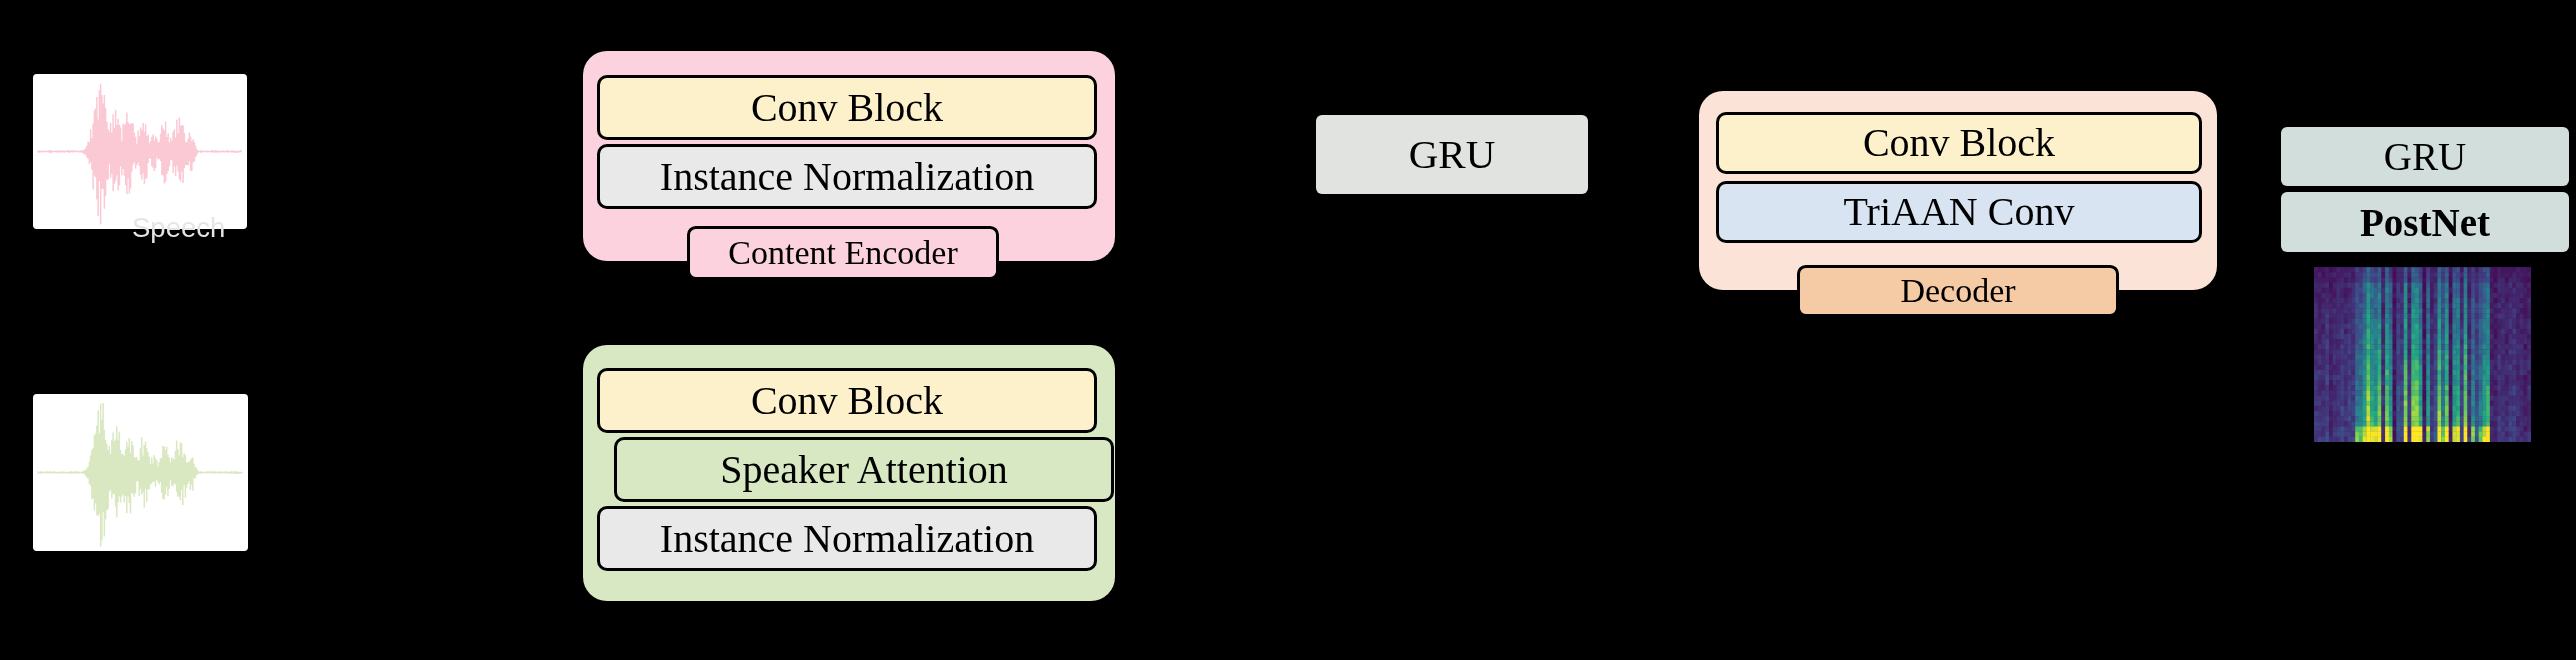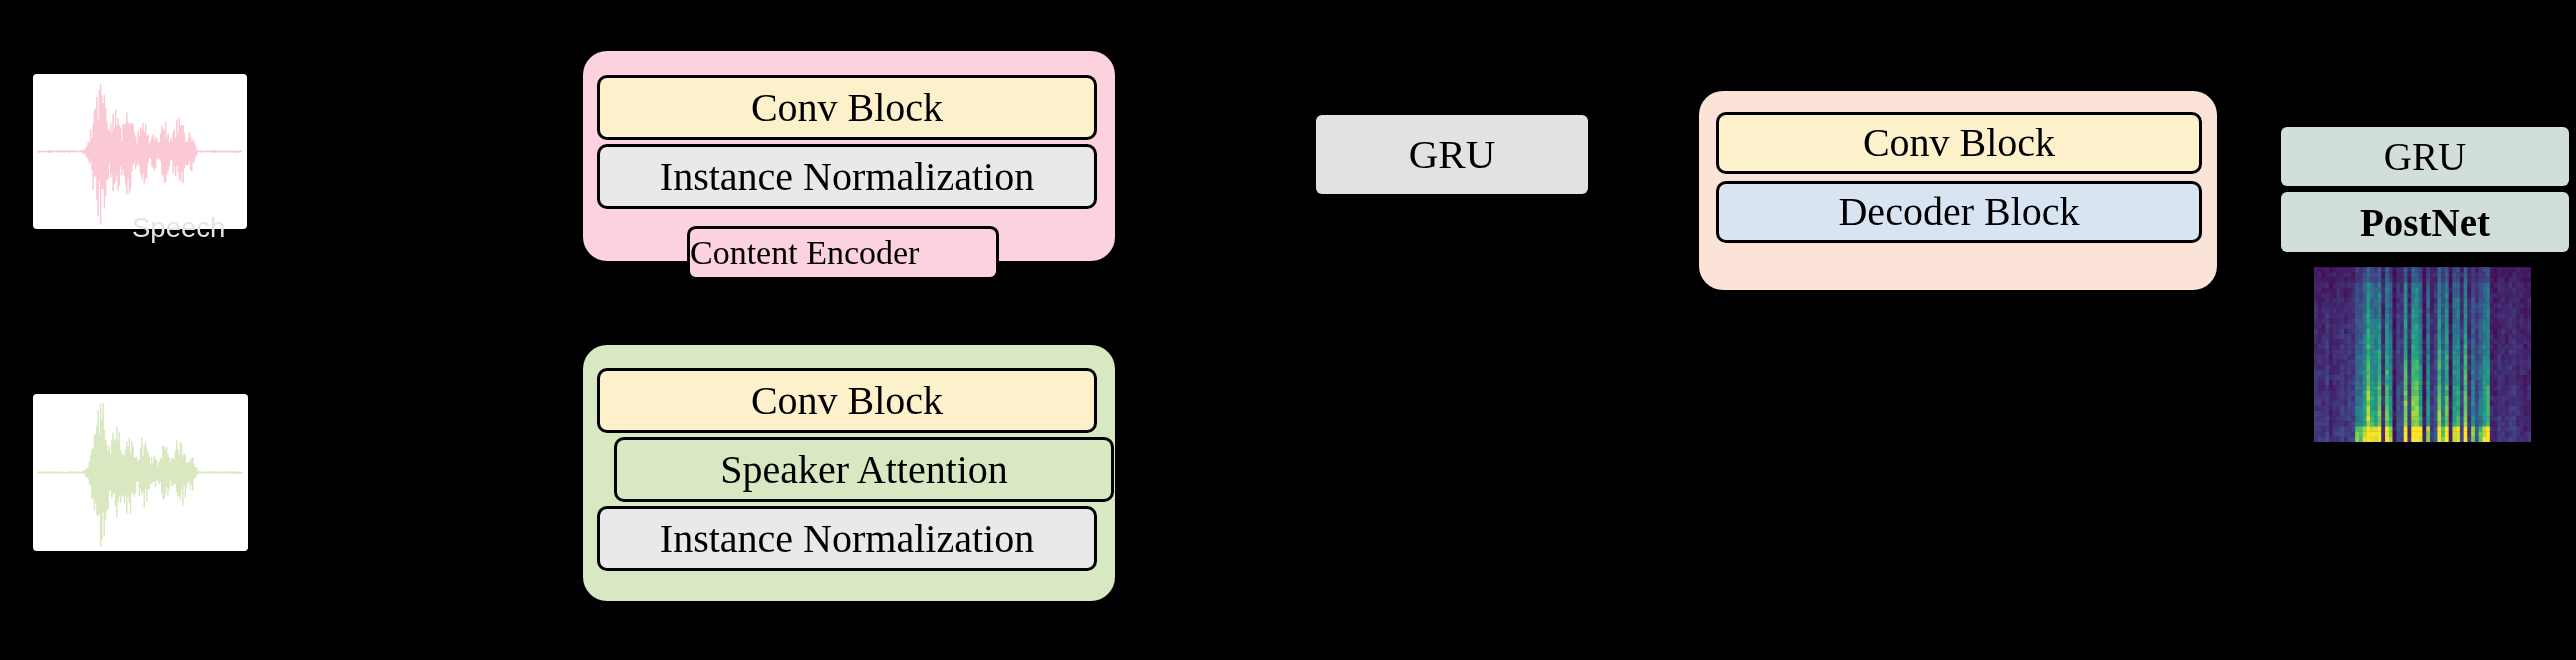--- a/index.html
+++ b/index.html
@@ -11,21 +11,21 @@
   .wavecard{background:#fff;border-radius:3.7px;}
   .container{border-radius:24px;}
   .row{
     border:3.7px solid #000;border-radius:10px;
     display:flex;align-items:center;justify-content:center;
     font-size:40px;line-height:1;
   }
   .row.noborder{border:none;border-radius:6px;}
   .taglabel{
     border:3.7px solid #000;border-radius:8.7px;
-    display:flex;align-items:center;
+    display:flex;align-items:center;justify-content:center;
     font-size:34px;line-height:1;
   }
   .midrow{font-size:41px;}
   .rightrow{font-size:39px;}
   .hidden-label{
     color:#e5e5e5;font-size:27.5px;line-height:1;white-space:nowrap;
     font-family:Liberation Sans, sans-serif;
   }
   svg{display:block;}
 </style>
@@ -72,21 +72,24 @@
 
   <div class="abs row noborder midrow" style="left: 1316px; top: 115px; width: 272px; height: 79px; background-color: rgb(224, 227, 223);">
     <span>GRU</span>
   </div>
 
   <div class="abs container" style="left: 1699px; top: 91px; width: 518px; height: 199px; background-color: rgb(251, 228, 215);"></div>
   <div class="abs row" style="left: 1716px; top: 112px; width: 486px; height: 62px; background-color: rgb(252, 241, 203);">
     <span>Conv Block</span>
   </div>
   <div class="abs row" style="left: 1716px; top: 181px; width: 486px; height: 62px; background-color: rgb(217, 228, 242);">
-    <span>Decoder Block</span>
+    <span>TriAAN Conv</span>
+  </div>
+  <div class="abs taglabel" style="left: 1797px; top: 265px; width: 322px; height: 52px; background-color: rgb(245, 203, 165);">
+    <span>Decoder</span>
   </div>
 
   <div class="abs row noborder rightrow" style="left: 2281px; top: 127px; width: 288px; height: 59px; background-color: rgb(210, 222, 219);">
     <span>GRU</span>
   </div>
   <div class="abs row noborder rightrow" style="left: 2281px; top: 192px; width: 288px; height: 60px; background-color: rgb(210, 222, 219); font-weight: bold;">
     <span>PostNet</span>
   </div>
 
   <div class="abs" style="left:2314px;top:267px;width:217px;height:175px;">

